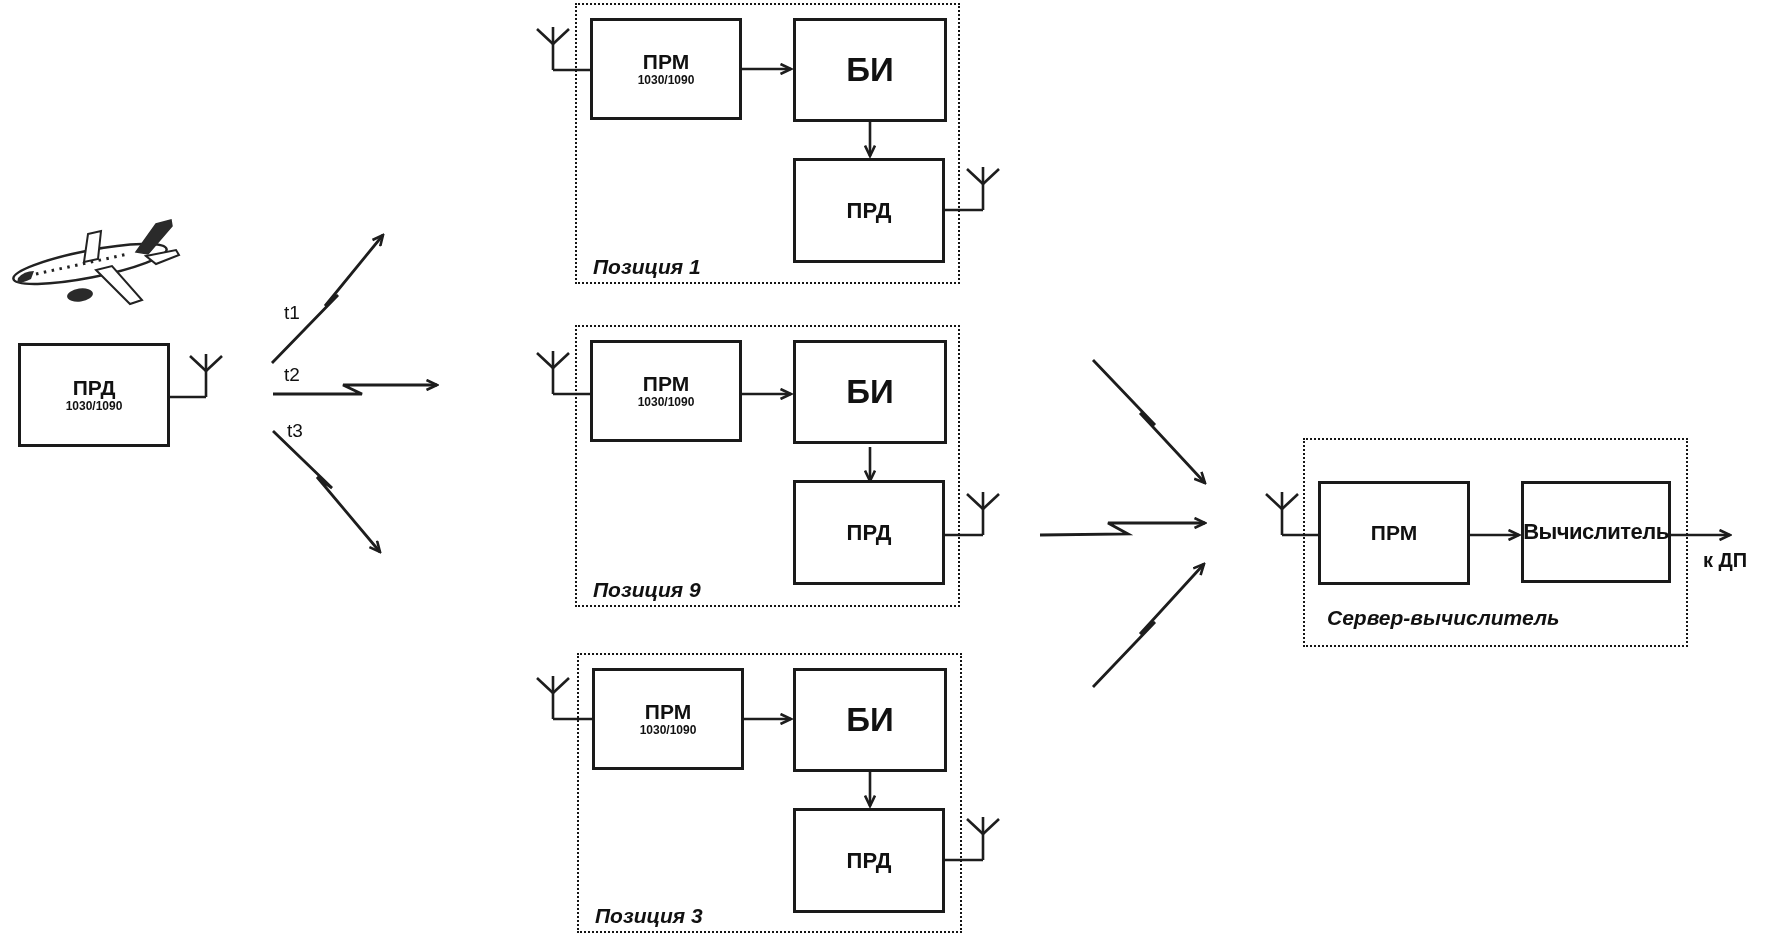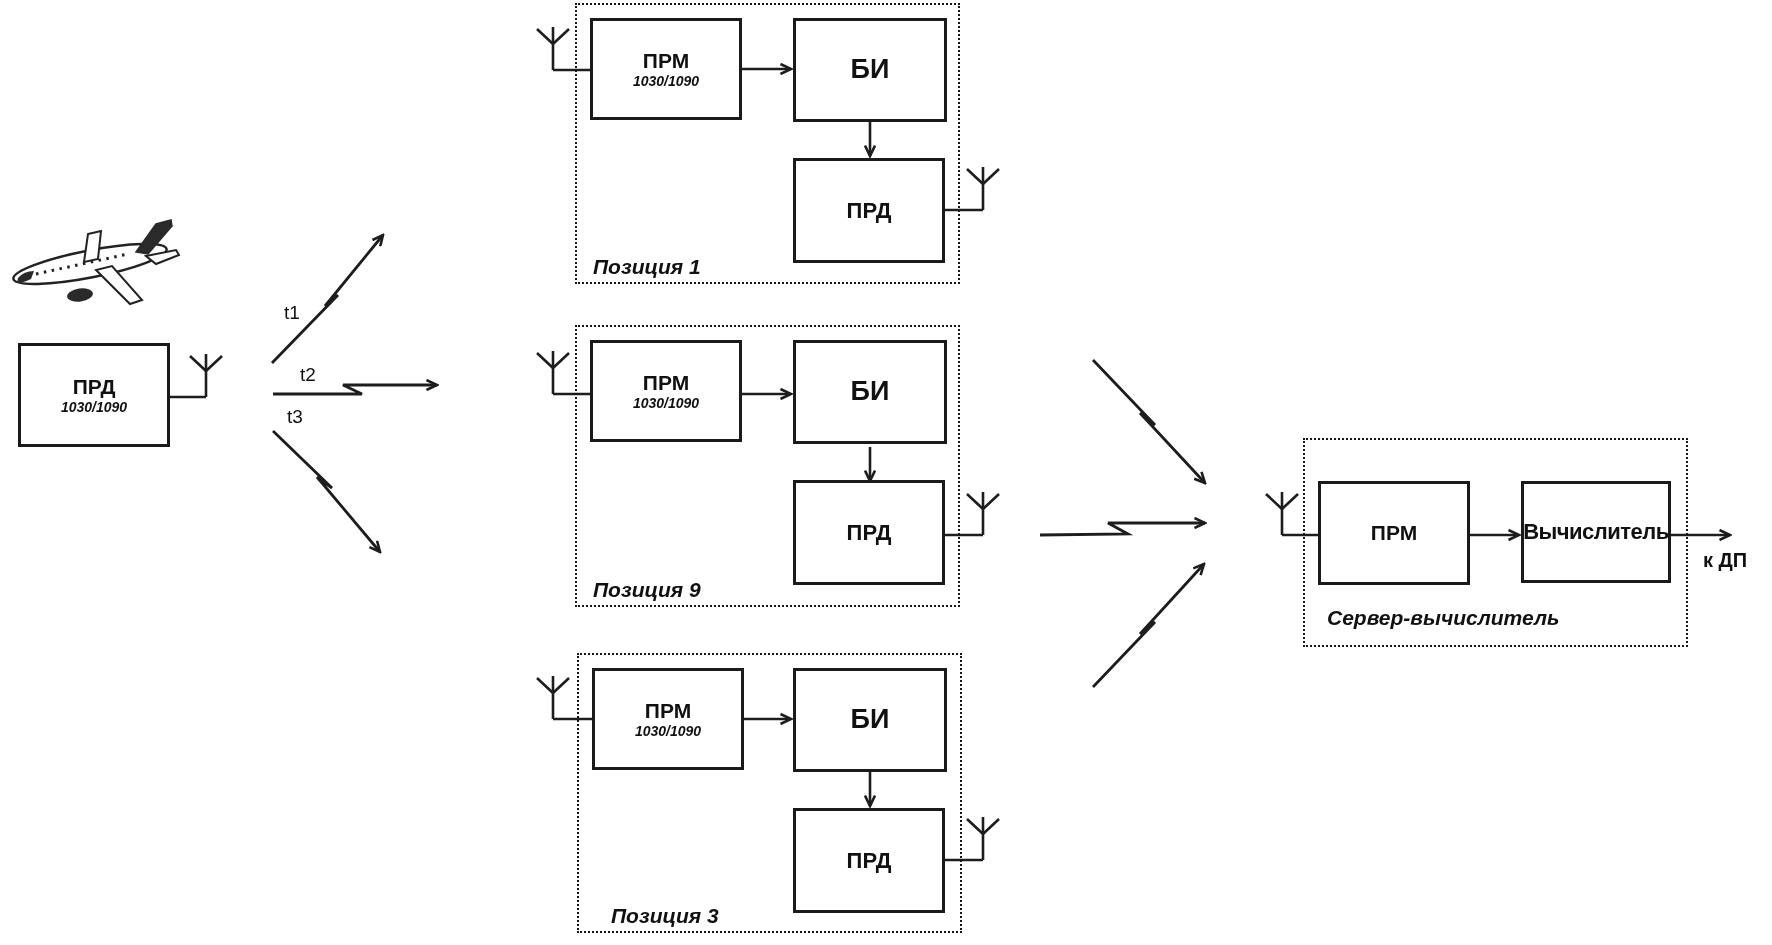--- a/index.html
+++ b/index.html
@@ -10,22 +10,22 @@
   #stage svg.lines{position:absolute;left:0;top:0;width:1772px;height:945px;}
   .dotted{
     position:absolute;border:2px dotted #151515;background:transparent;
   }
   .box{
     position:absolute;border:3px solid #1a1a1a;background:#ffffff;
     display:flex;flex-direction:column;align-items:center;justify-content:center;
     font-weight:bold;text-align:right;line-height:1.15;
   }
   .box-title{font-size:21px;}
-  .box-sub{font-size:14px;font-style:italic;}
-  .box-big{font-size:27px;}
+  .box-sub{font-size:12px;}
+  .box-big{font-size:33px;}
   .box-med{font-size:22px;}
   .box-fit{font-size:22px;letter-spacing:-0.5px;white-space:nowrap;}
   .group-label{
     position:absolute;font-size:21px;font-weight:bold;white-space:nowrap;font-style:italic;
   }
   .sig-label{
     position:absolute;font-size:19px;font-weight:normal;
   }
   .out-label{
     position:absolute;font-size:20px;font-weight:bold;white-space:nowrap;
@@ -102,22 +102,22 @@
       <path d="M1093,687 L1155,622 L1140,634 L1204,564" marker-end="url(#arrow)"></path>
     </g>
   </svg>
 
   <div class="box" style="left:18px;top:343px;width:146px;height:98px;">
     <span class="box-title">ПРД</span>
     <span class="box-sub">1030/1090</span>
   </div>
 
   <div class="sig-label" style="left:284px;top:302px;">t1</div>
-  <div class="sig-label" style="left:300px;top:364px;">t2</div>
-  <div class="sig-label" style="left:287px;top:406px;">t3</div>
+  <div class="sig-label" style="left:284px;top:364px;">t2</div>
+  <div class="sig-label" style="left:287px;top:420px;">t3</div>
 
   <div class="dotted" style="left:575px;top:3px;width:381px;height:277px;">
     <div class="box" style="left:13px;top:13px;width:146px;height:96px;">
       <span class="box-title">ПРМ</span>
       <span class="box-sub">1030/1090</span>
     </div>
     <div class="box" style="left:216px;top:13px;width:148px;height:98px;">
       <span class="box-big">БИ</span>
     </div>
     <div class="box" style="left:216px;top:153px;width:146px;height:99px;">
@@ -144,21 +144,21 @@
     <div class="box" style="left:13px;top:13px;width:146px;height:96px;">
       <span class="box-title">ПРМ</span>
       <span class="box-sub">1030/1090</span>
     </div>
     <div class="box" style="left:214px;top:13px;width:148px;height:98px;">
       <span class="box-big">БИ</span>
     </div>
     <div class="box" style="left:214px;top:153px;width:146px;height:99px;">
       <span class="box-med">ПРД</span>
     </div>
-    <div class="group-label" style="left:32px;top:249px;">Позиция 3</div>
+    <div class="group-label" style="left:16px;top:249px;">Позиция 3</div>
   </div>
 
   <div class="dotted" style="left:1303px;top:438px;width:381px;height:205px;">
     <div class="box" style="left:13px;top:41px;width:146px;height:98px;">
       <span class="box-title">ПРМ</span>
     </div>
     <div class="box" style="left:216px;top:41px;width:144px;height:96px;">
       <span class="box-fit">Вычислитель</span>
     </div>
     <div class="group-label" style="left:22px;top:166px;">Сервер-вычислитель</div>

